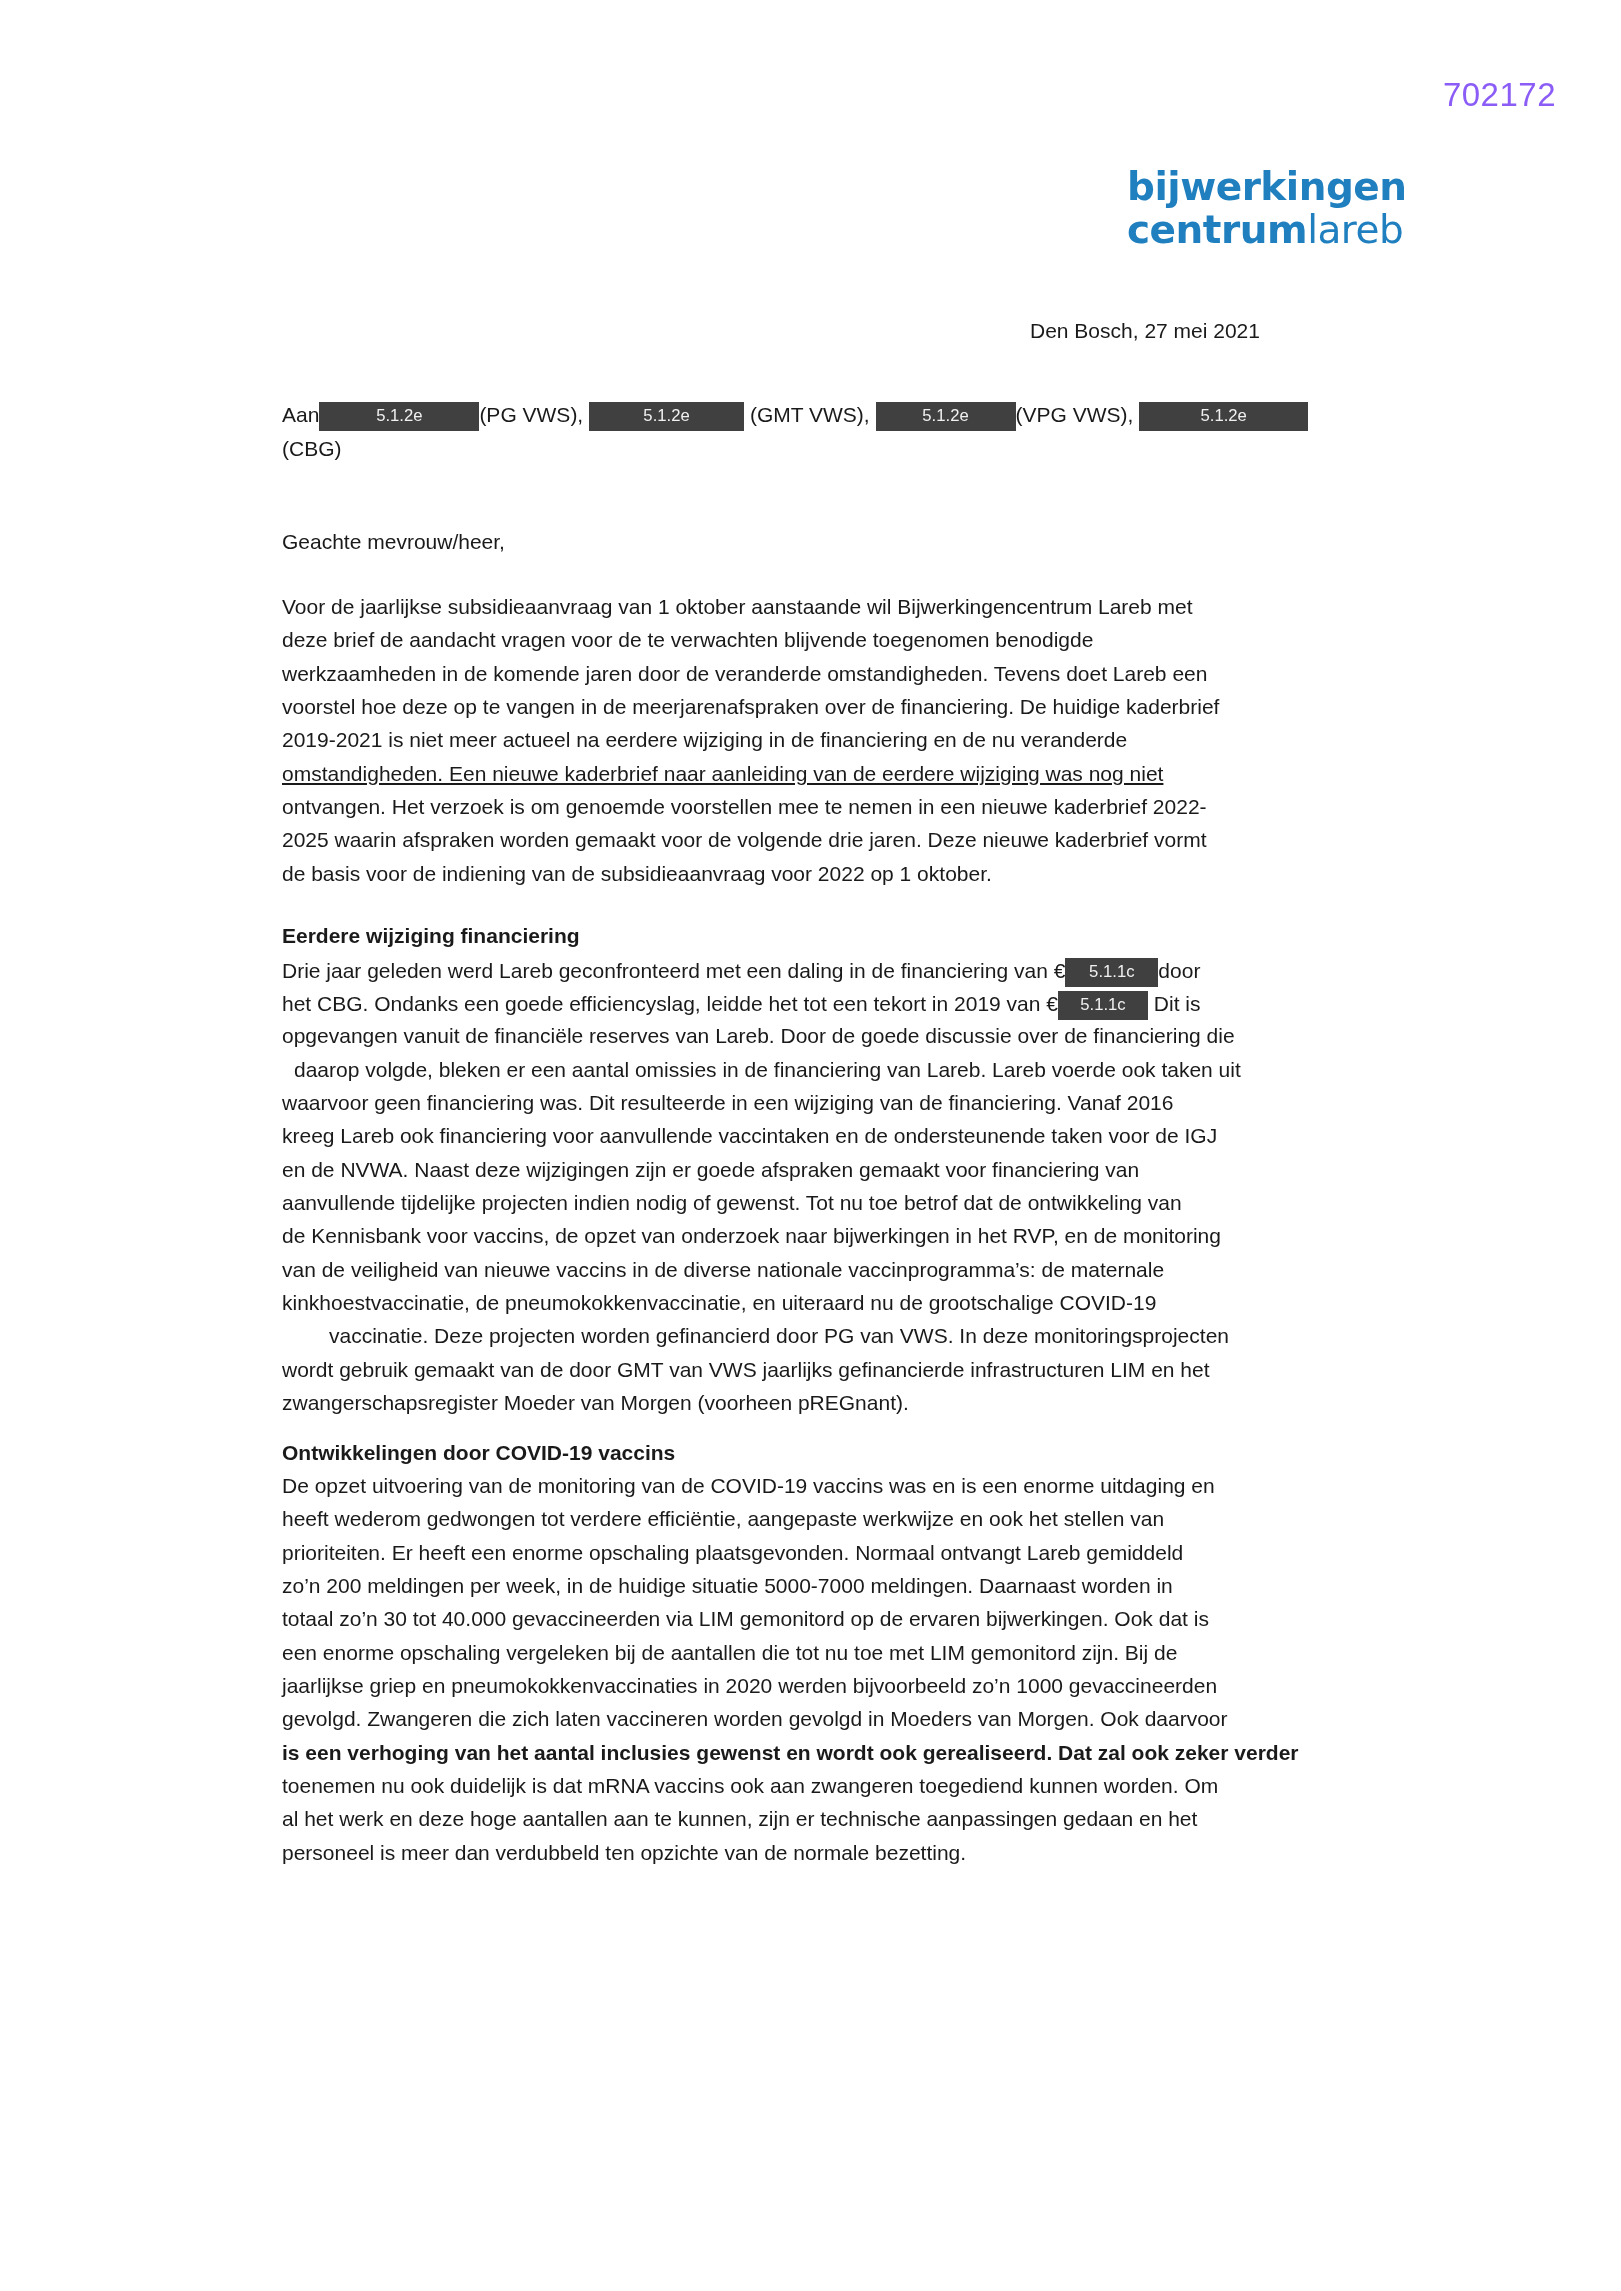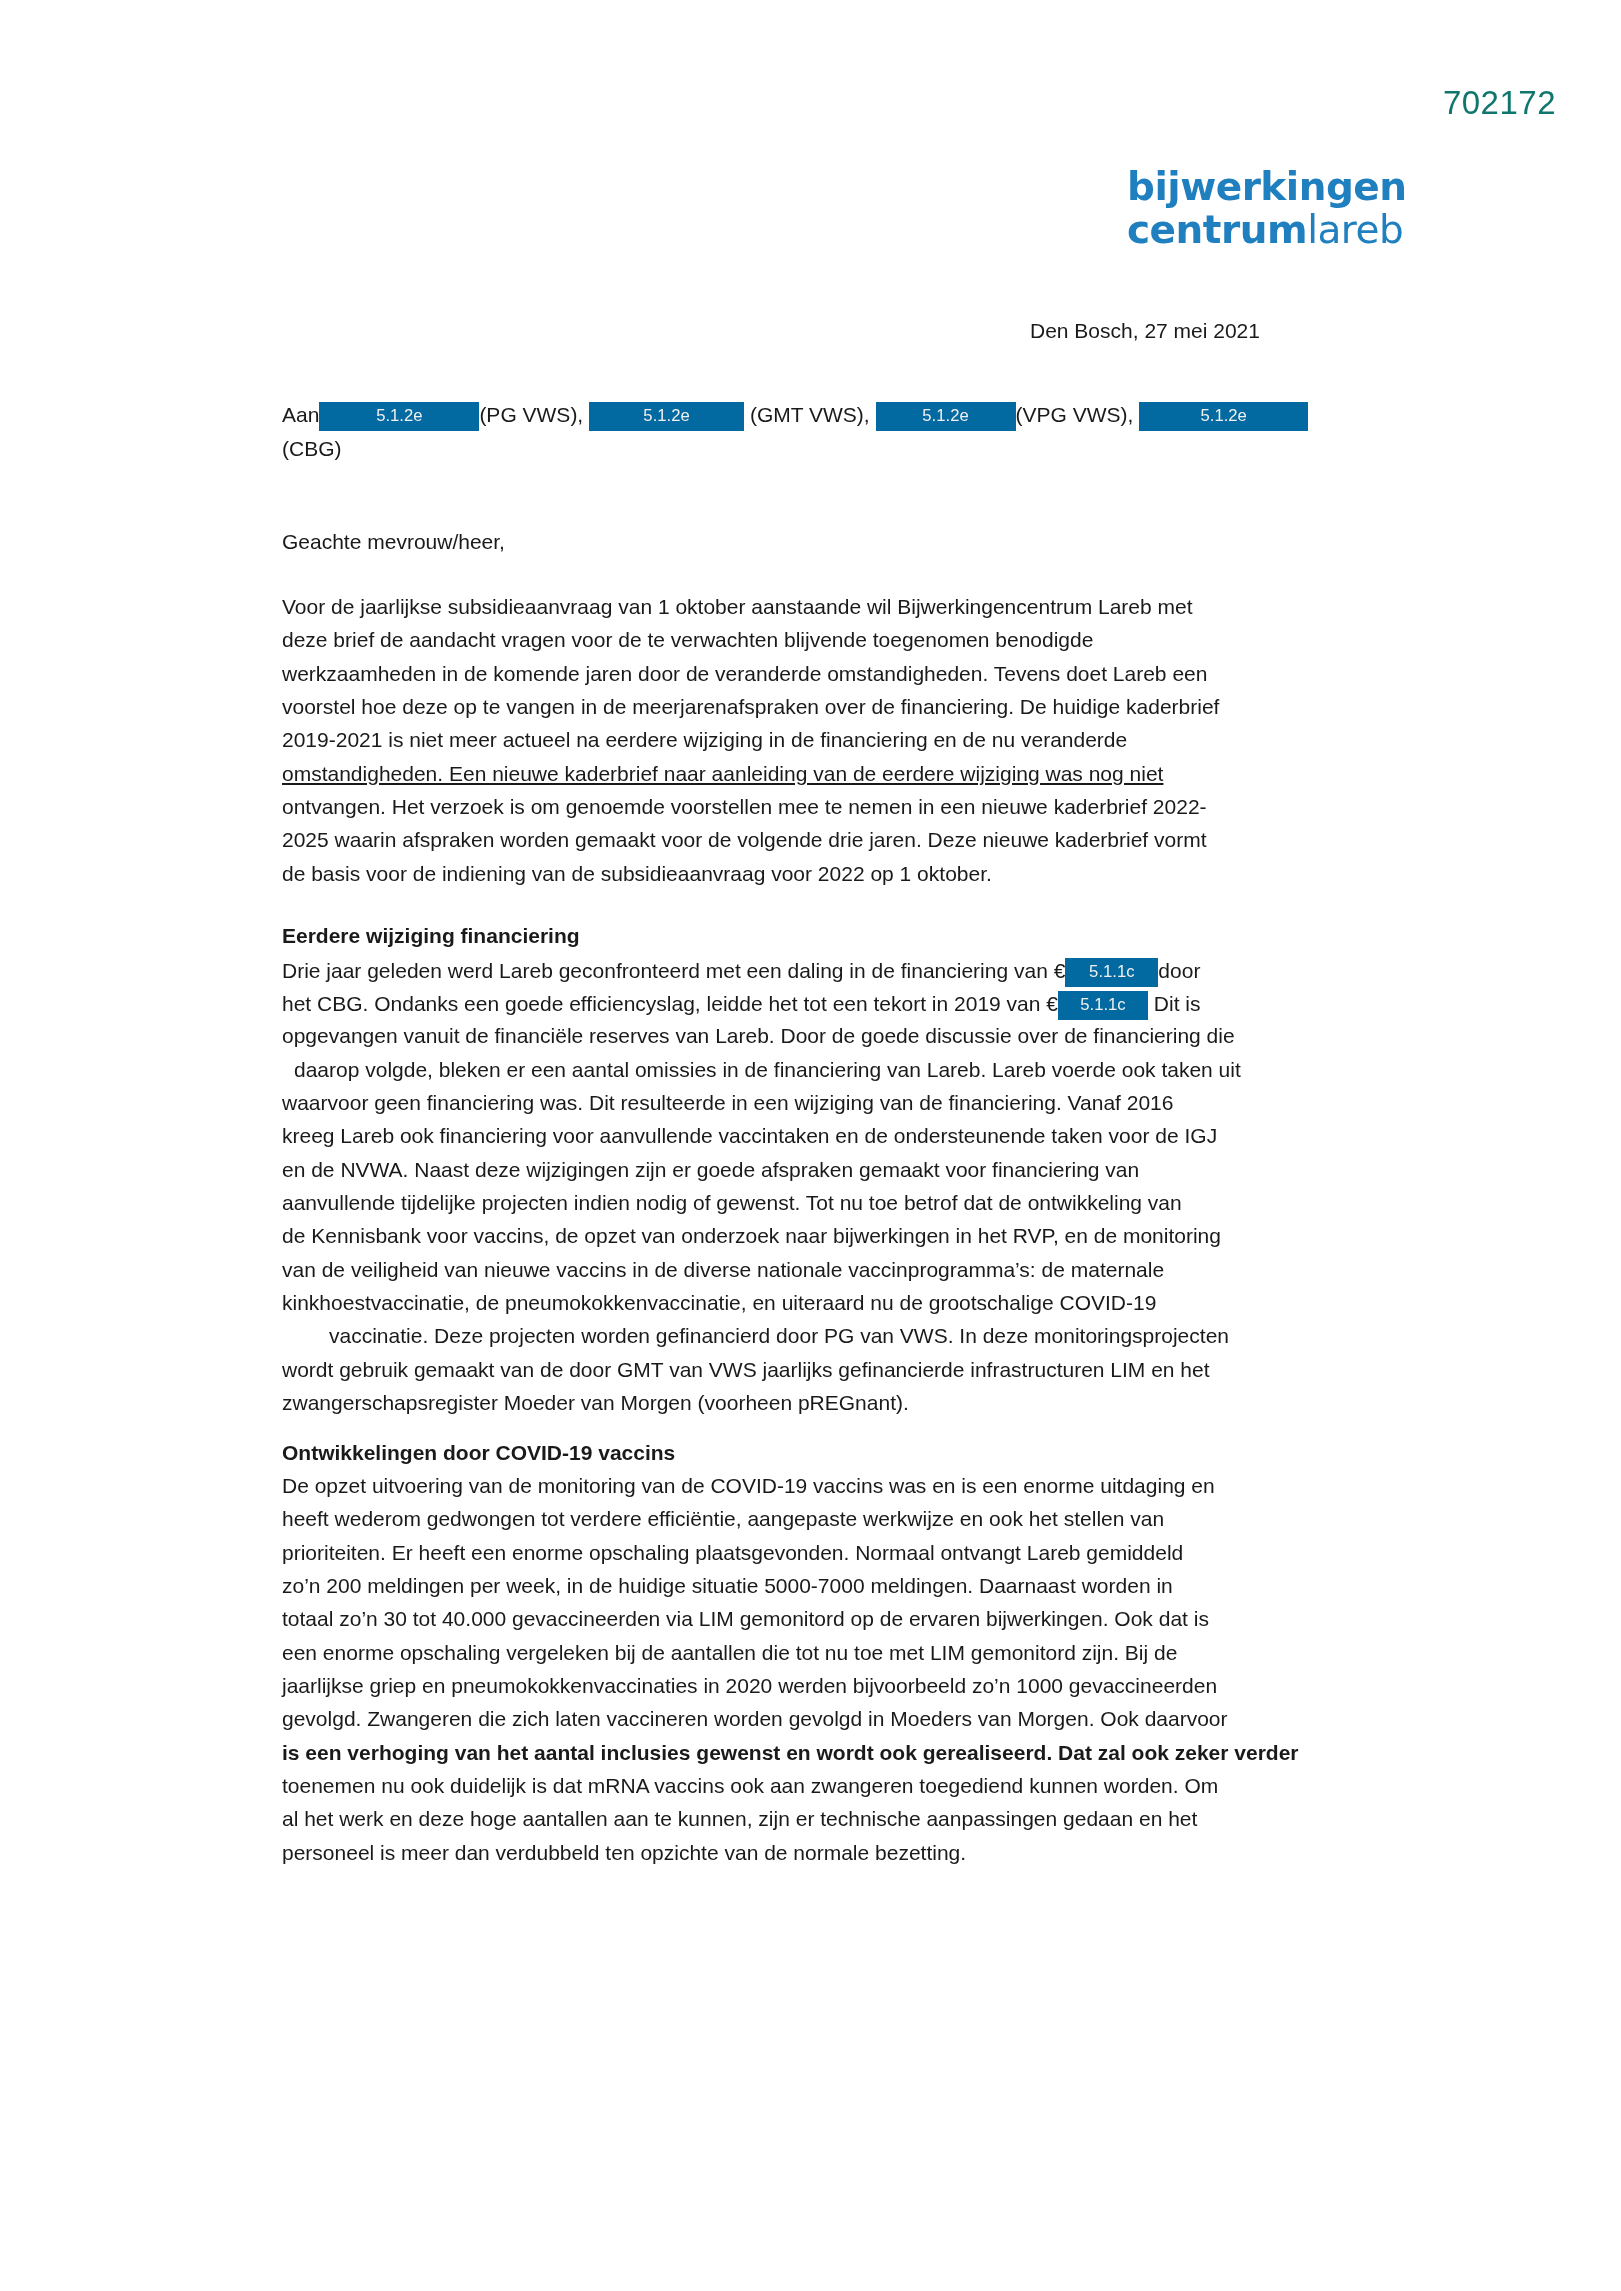--- a/index.html
+++ b/index.html
@@ -1,28 +1,28 @@
 <!DOCTYPE html>
 <html><head>
   <meta charset="utf-8">
   <style>
     html, body { margin: 0; padding: 0; background: #ffffff; }
     body { width: 1621px; height: 2292px; position: relative; overflow: hidden;
            font-family: "Liberation Sans", sans-serif; color: #1a1a1a; }
-    .doc-id { position: absolute; top: 84px; right: 65px; font-size: 33px;
-              font-family: "Liberation Sans", sans-serif; color: #0f766e; letter-spacing: 0.5px; }
+    .doc-id { position: absolute; top: 76px; right: 65px; font-size: 33px;
+              font-family: "Liberation Sans", sans-serif; color: #8b5cf6; letter-spacing: 0.5px; }
     .logo { position: absolute; left: 1127px; top: 165px; color: #1f7fbf;
             font-family: "DejaVu Sans", sans-serif; line-height: 43px; }
     .logo .l1 { font-size: 39px; font-weight: bold; display: block; letter-spacing: -0.5px; }
     .logo .l2 { font-size: 39px; display: block; letter-spacing: -0.5px; }
     .logo .l2 b { font-weight: bold; }
     .logo .l2 span.light { font-weight: normal; }
     .date { position: absolute; left: 1030px; top: 319px; font-size: 21px; }
     .line { position: absolute; left: 282px; white-space: nowrap; font-size: 21px; }
-    .redact { display: inline-block; background: #0369a1; color: #f0f0f0;
+    .redact { display: inline-block; background: #404040; color: #f0f0f0;
               font-size: 16.7px; text-align: center; vertical-align: middle; line-height: 27.4px; height: 29px; }
     .heading { font-weight: bold; }
   </style>
 </head>
 <body>
 
 <div class="doc-id">702172</div>
 
 <div class="logo">
   <span class="l1">bijwerkingen</span>

